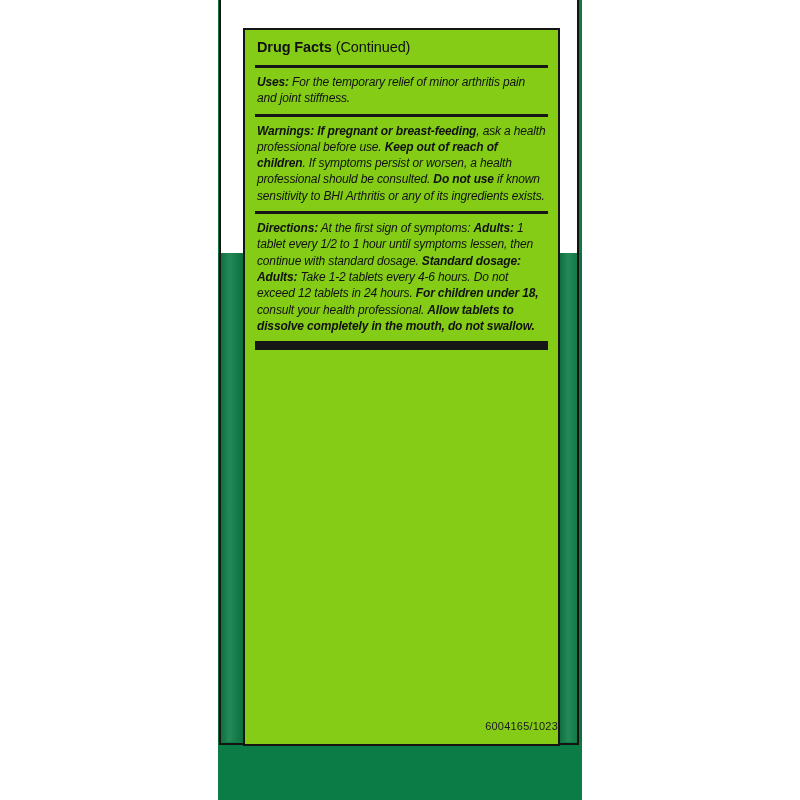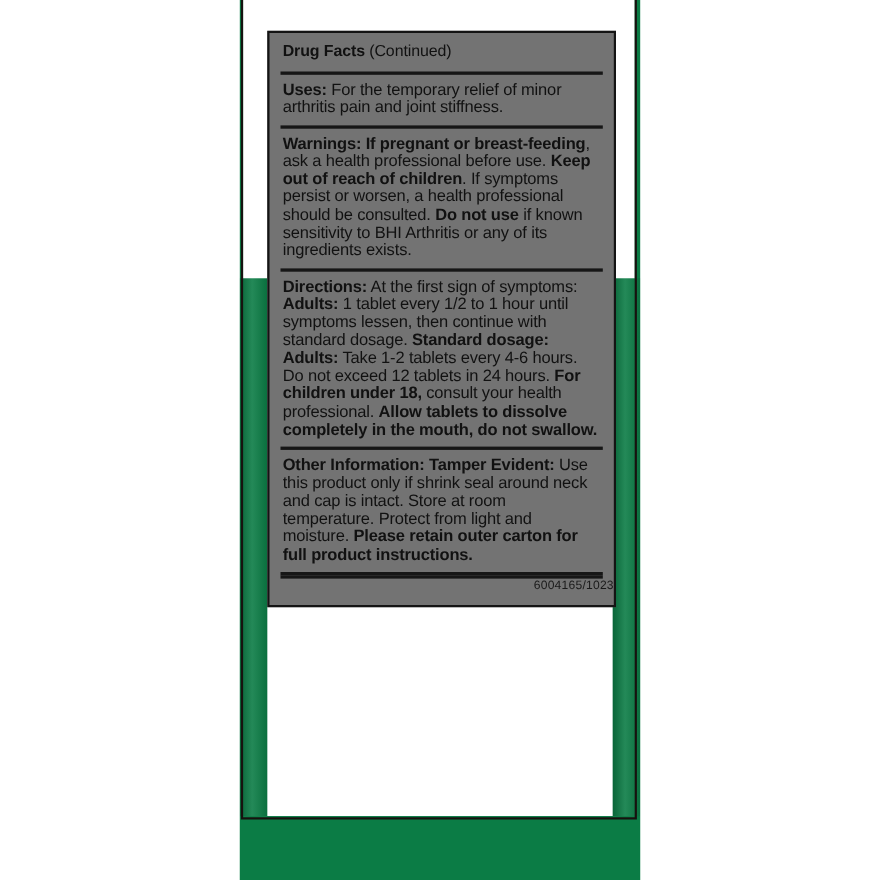--- a/index.html
+++ b/index.html
@@ -88,24 +88,24 @@
     height: 58px;
     background: #0b7c45;
   }
 
   
   .df-box {
     position: absolute;
     left: 243px;
     top: 28px;
     width: 317px;
-    height: 524px;
+    height: 718px;
     box-sizing: border-box;
     border: 2px solid #141414;
-    background: #737373;
+    background: #84cc16;
     padding: 0 10px;
     color: #111111;
   }
 
   .df-title {
     font-size: 14.5px;
     line-height: 1.1;
     padding: 10px 0 9px 2px;
     letter-spacing: -0.1px;
   }
@@ -116,25 +116,26 @@
     font-weight: normal;
   }
 
   .rule {
     height: 3px;
     background: #161616;
     margin: 0 0 0 0;
   }
 
   .sect {
-    font-size: 15px;
+    font-size: 12px;
     line-height: 16.3px;
     padding: 6px 2px 7px 2px;
     letter-spacing: -0.15px;
     text-align: left;
+    font-style: italic;
   }
   .sect b { font-weight: bold; }
 
   .code {
     position: absolute;
     right: 0;
     bottom: 12px;
     font-size: 11px;
     color: #1a1a1a;
     letter-spacing: .2px;
@@ -204,21 +205,20 @@
     <div class="rule"></div>
     <div class="sect"><b>Uses:</b><span> For the temporary relief of minor arthritis pain and joint stiffness.</span></div>
 
     <div class="rule"></div>
     <div class="sect"><b>Warnings: If pregnant or breast-feeding</b><span>, ask a health professional before use. </span><b>Keep out of reach of children</b><span>. If symptoms persist or worsen, a health professional should be consulted. </span><b>Do not use</b><span> if known sensitivity to BHI Arthritis or any of its ingredients exists.</span></div>
 
     <div class="rule"></div>
     <div class="sect"><b>Directions:</b><span> At the first sign of symptoms: </span><b>Adults:</b><span> 1 tablet every 1/2 to 1 hour until symptoms lessen, then continue with standard dosage. </span><b>Standard dosage: Adults:</b><span> Take 1-2 tablets every 4-6 hours. Do not exceed 12 tablets in 24 hours. </span><b>For children under 18,</b><span> consult your health professional. </span><b>Allow tablets to dissolve completely in the mouth, do not swallow.</b></div>
 
     <div class="rule"></div>
-    <div class="sect"><b>Other Information: Tamper Evident:</b><span> Use this product only if shrink seal around neck and cap is intact. Store at room temperature. Protect from light and moisture. </span><b>Please retain outer carton for full product instructions.</b></div>
 
     <div class="rule"></div>
 
     <div class="rule"></div>
 
     <div class="code">6004165/1023</div>
   </div>
 
 </div>
 

